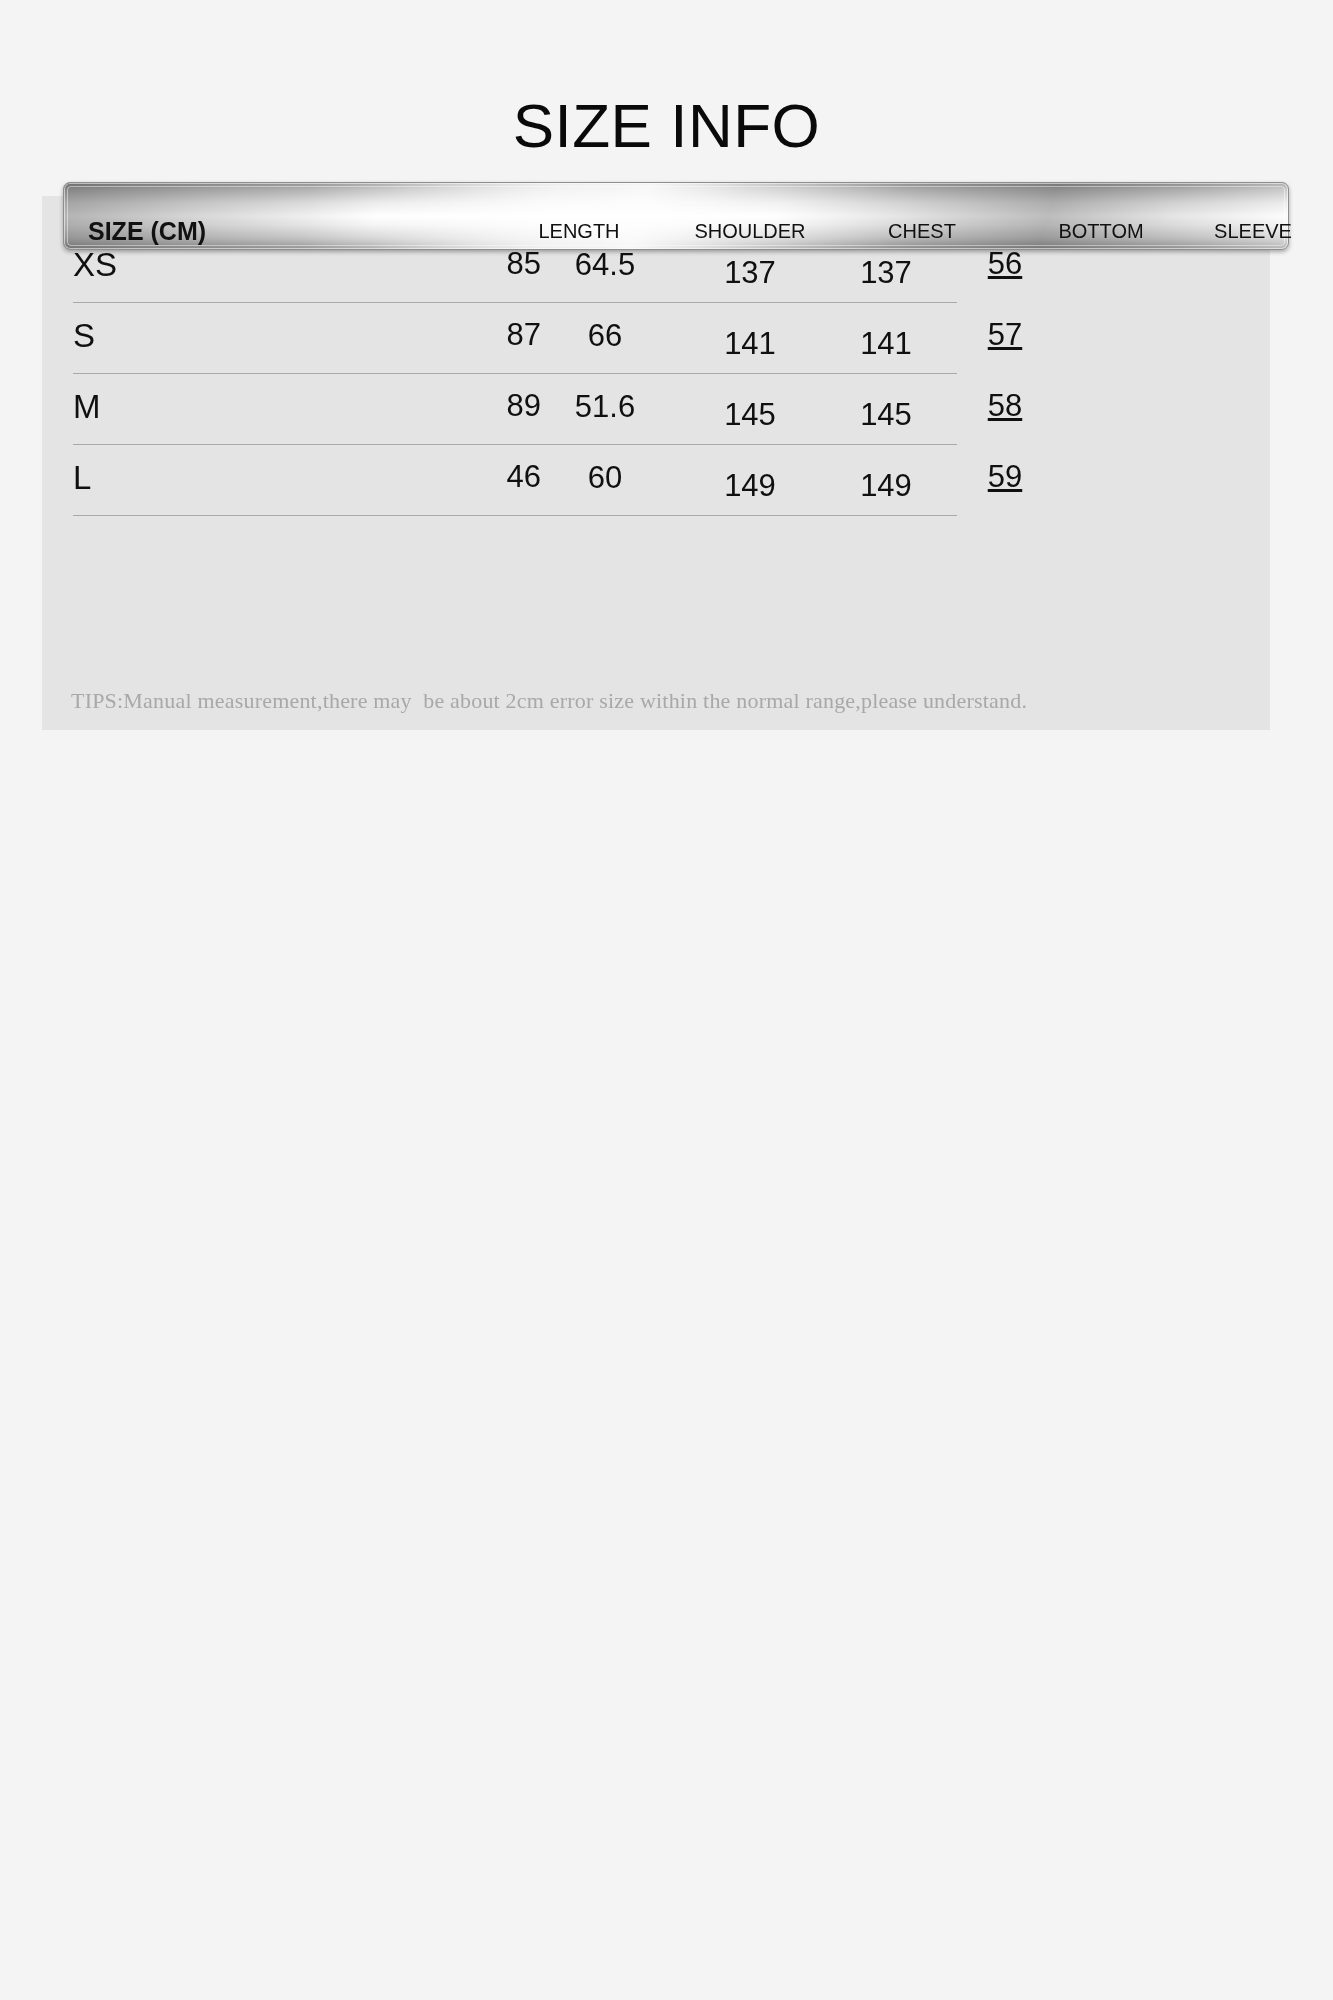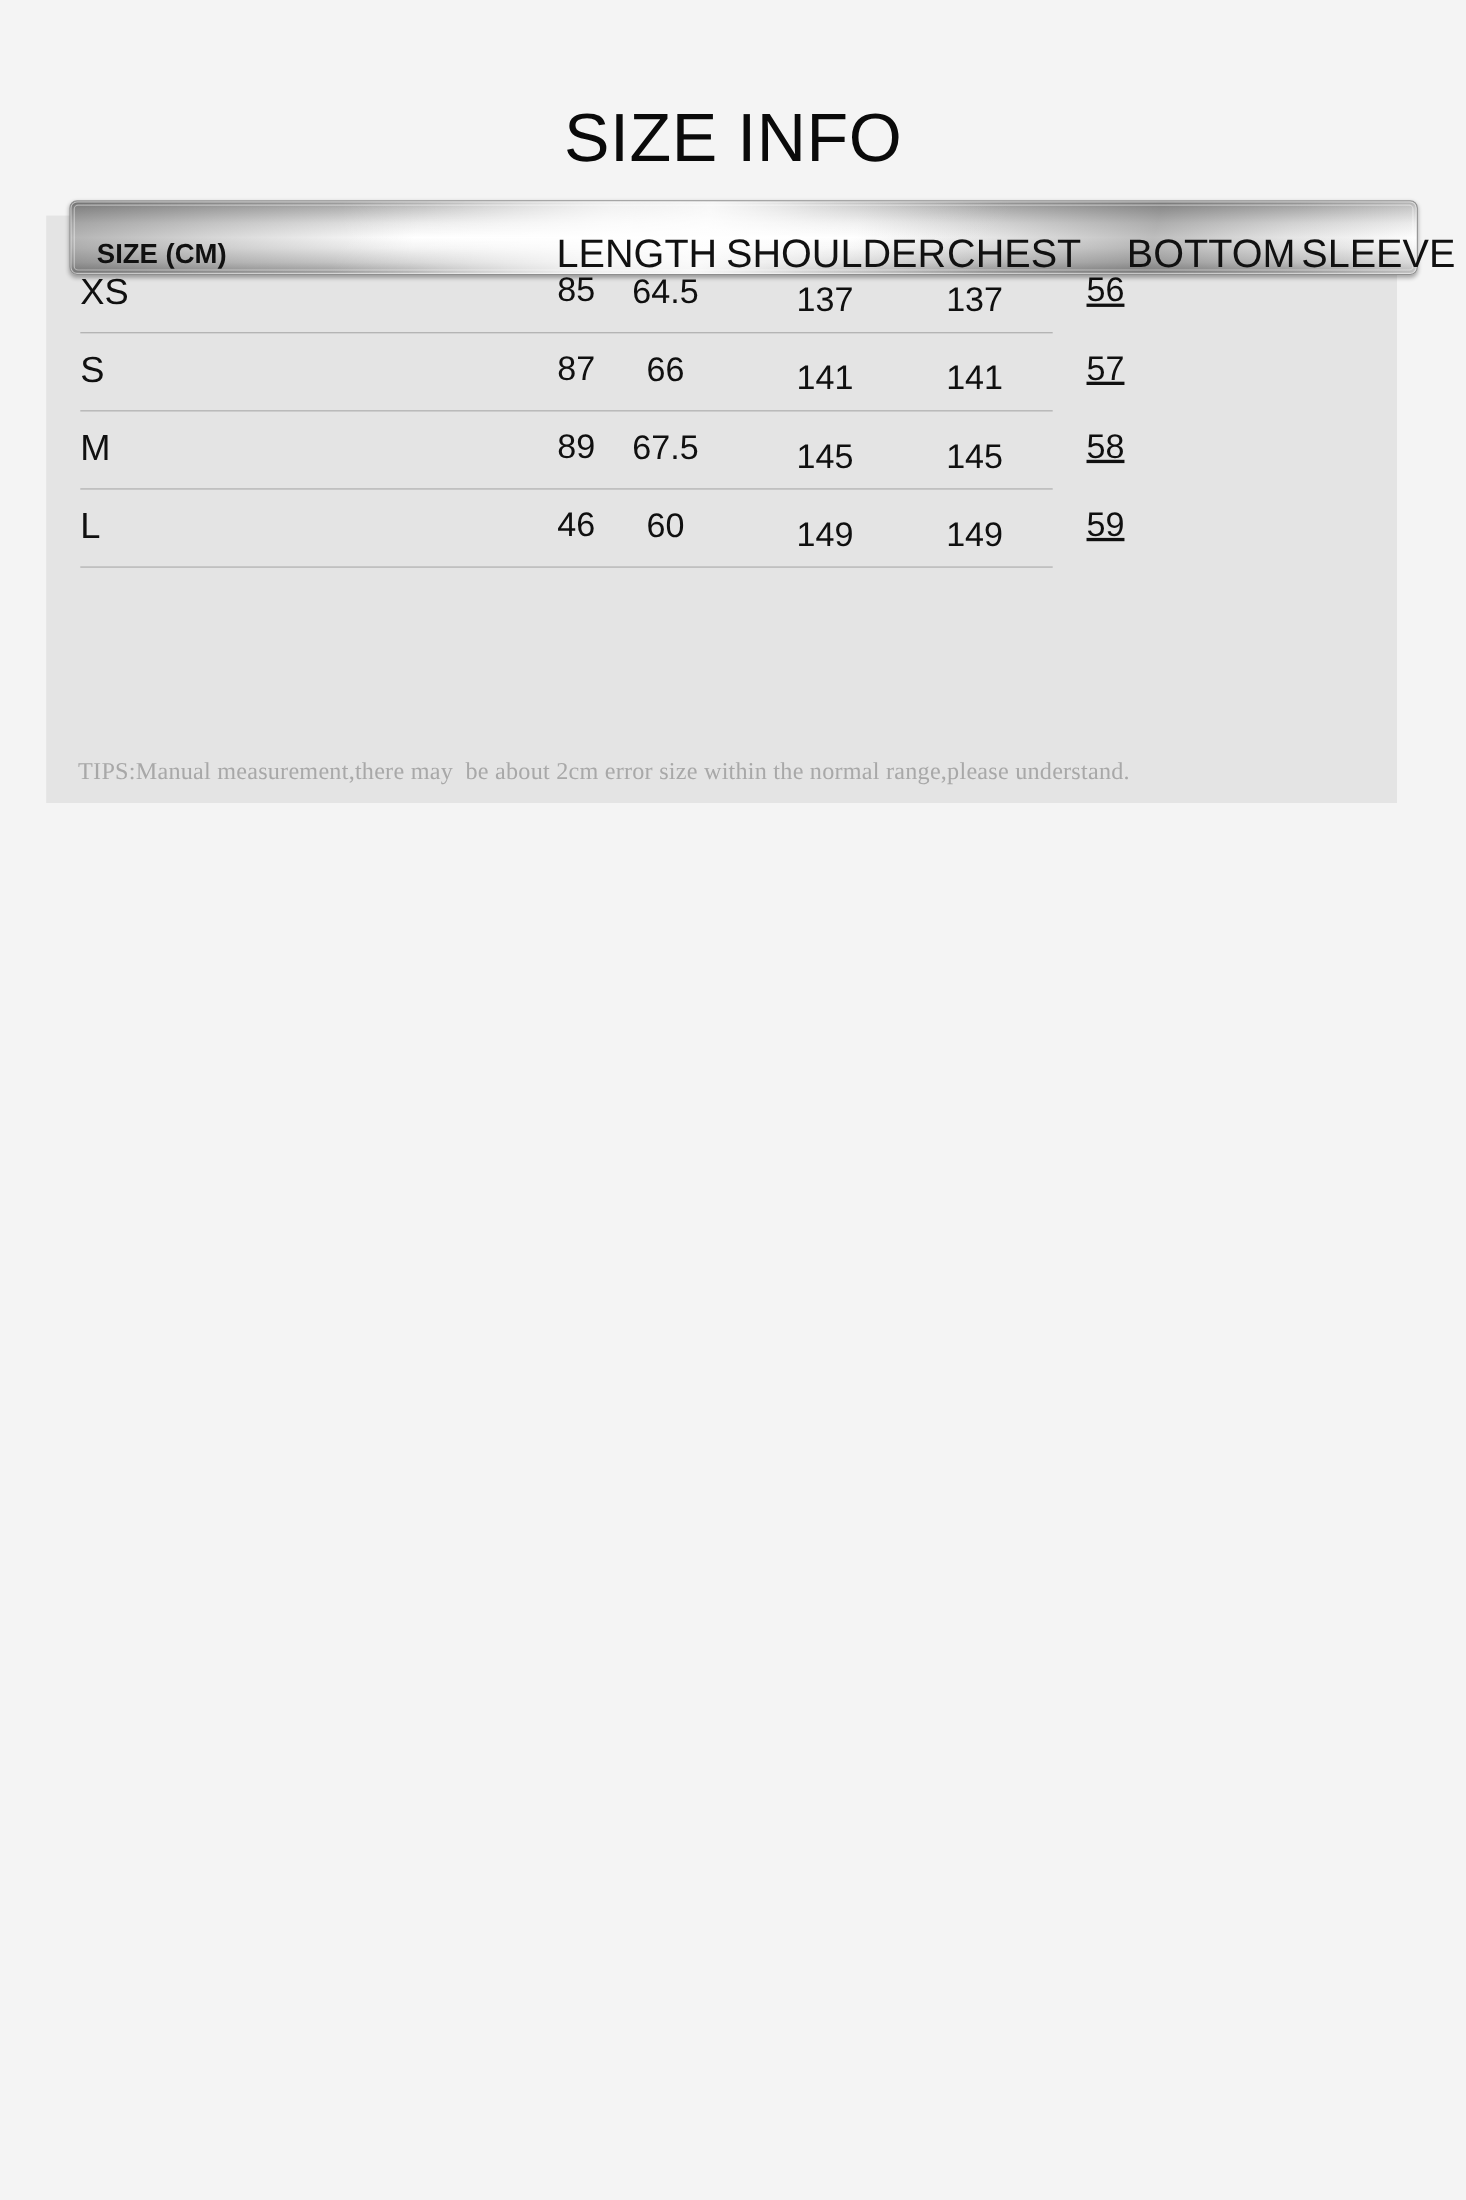--- a/index.html
+++ b/index.html
@@ -94,21 +94,21 @@
       rgba(255,255,255,0.10) 55%,
       rgba(255,255,255,0) 70%);
     pointer-events: none;
   }
 
   .header-cell {
     position: absolute;
     top: 0;
     height: 96px;
     line-height: 96px;
-    font-size: 36px;
+    font-size: 20px;
     color: #111;
     white-space: nowrap;
     z-index: 3;
   }
   .header-cell.size-label {
     left: 24px;
     font-weight: 700;
     font-size: 25px;
   }
   .header-cell.col0 { left: 440px; width: 150px; text-align: center; }
@@ -190,21 +190,21 @@
       <span class="cell v1">66</span>
       <span class="cell v2">141</span>
       <span class="cell v3">141</span>
       <span class="cell v4">57</span>
       <span class="row-sep"></span>
     </div>
 
     <div class="data-row">
       <span class="cell size-name">M</span>
       <span class="cell v0">89</span>
-      <span class="cell v1">67.5</span>
+      <span class="cell v1">51.6</span>
       <span class="cell v2">145</span>
       <span class="cell v3">145</span>
       <span class="cell v4">58</span>
       <span class="row-sep"></span>
     </div>
 
     <div class="data-row">
       <span class="cell size-name">L</span>
       <span class="cell v0">46</span>
       <span class="cell v1">60</span>

